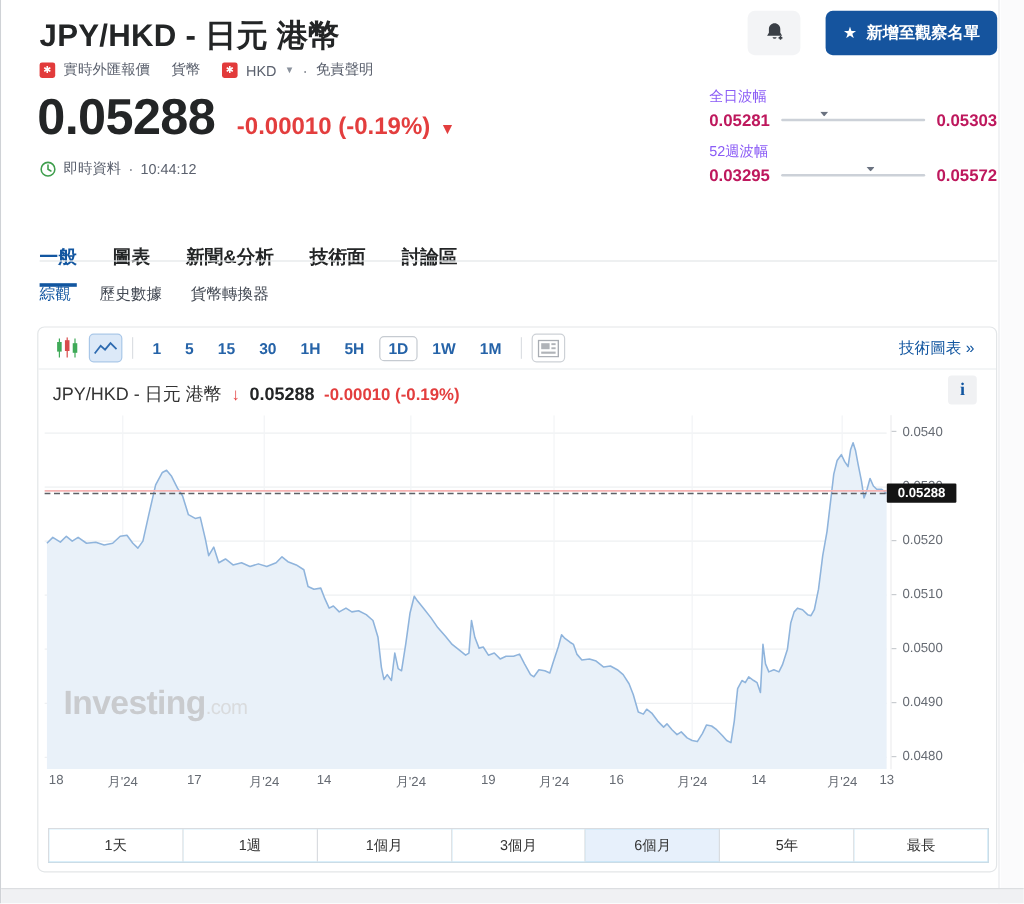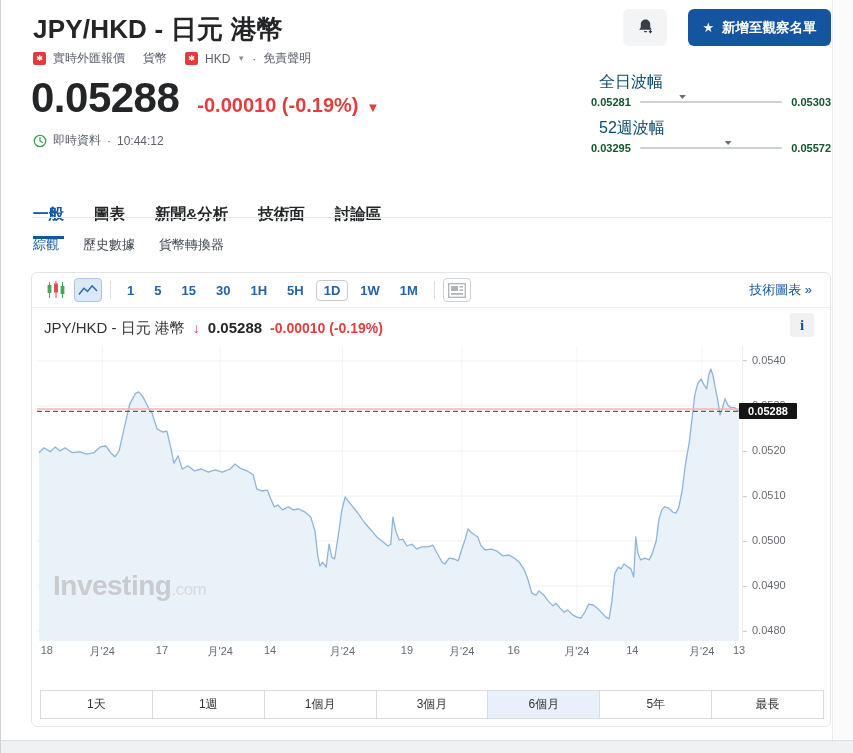--- a/index.html
+++ b/index.html
@@ -18,23 +18,23 @@
   .flag { width:13px; height:13px; border-radius:2px; background:#e23b3b; color:#fff; font-size:8px; line-height:13px; text-align:center; display:inline-block; }
   .crumb-caret { font-size:8px; color:#8a919c; }
 
   .price-row { position:absolute; left:30px; top:74px; display:flex; align-items:baseline; }
   .big-price { font-size:42px; font-weight:800; color:#232526; letter-spacing:-.5px; }
   .chg { margin-left:18px; font-size:20px; font-weight:600; color:#e33e3e; }
   .chg-caret { margin-left:8px; font-size:13px; color:#e33e3e; }
   .rt-row { position:absolute; left:32px; top:132px; display:flex; align-items:center; gap:6px; font-size:12px; color:#5b616e; }
 
   .range-block { position:absolute; left:590px; top:72px; width:240px; }
-  .rb-label { font-size:16px; color:#0c4a6e; margin-bottom:3px;margin-left:8px; }
+  .rb-label { font-size:12px; color:#8b5cf6; margin-bottom:3px; }
   .rb-row { display:flex; align-items:center; margin-bottom:10px; }
-  .rb-low,.rb-high { font-size:11px; font-weight:600; color:#14532d; }
+  .rb-low,.rb-high { font-size:14px; font-weight:600; color:#be185d; }
   .rb-track { flex:1; height:2px; background:#ccd1d8; border-radius:2px; margin:0 9px; position:relative; }
   .rb-marker { position:absolute; top:-6px; width:7px; height:4px; background:#6a7280; clip-path:polygon(0 0,100% 0,50% 100%); transform:translateX(-50%); }
   .rb-marker::after { content:''; position:absolute; left:2px; top:5px; width:3px; height:4px; background:#6a7280; }
 
   .tabs { position:absolute; left:32px; top:188px; display:flex; gap:30px; }
   .tab { font-size:15.5px; font-weight:700; color:#232526; padding-bottom:11px; border-bottom:3px solid transparent; cursor:pointer;margin-top:16px; }
   .tab.active { color:#1256a0; border-bottom-color:#1256a0; }
   .tabs-border { position:absolute; left:32px; top:217px; width:798px; border-bottom:1px solid #e3e6e8; }
 
   .subtabs { position:absolute; left:32px; top:236px; display:flex; gap:24px; }

